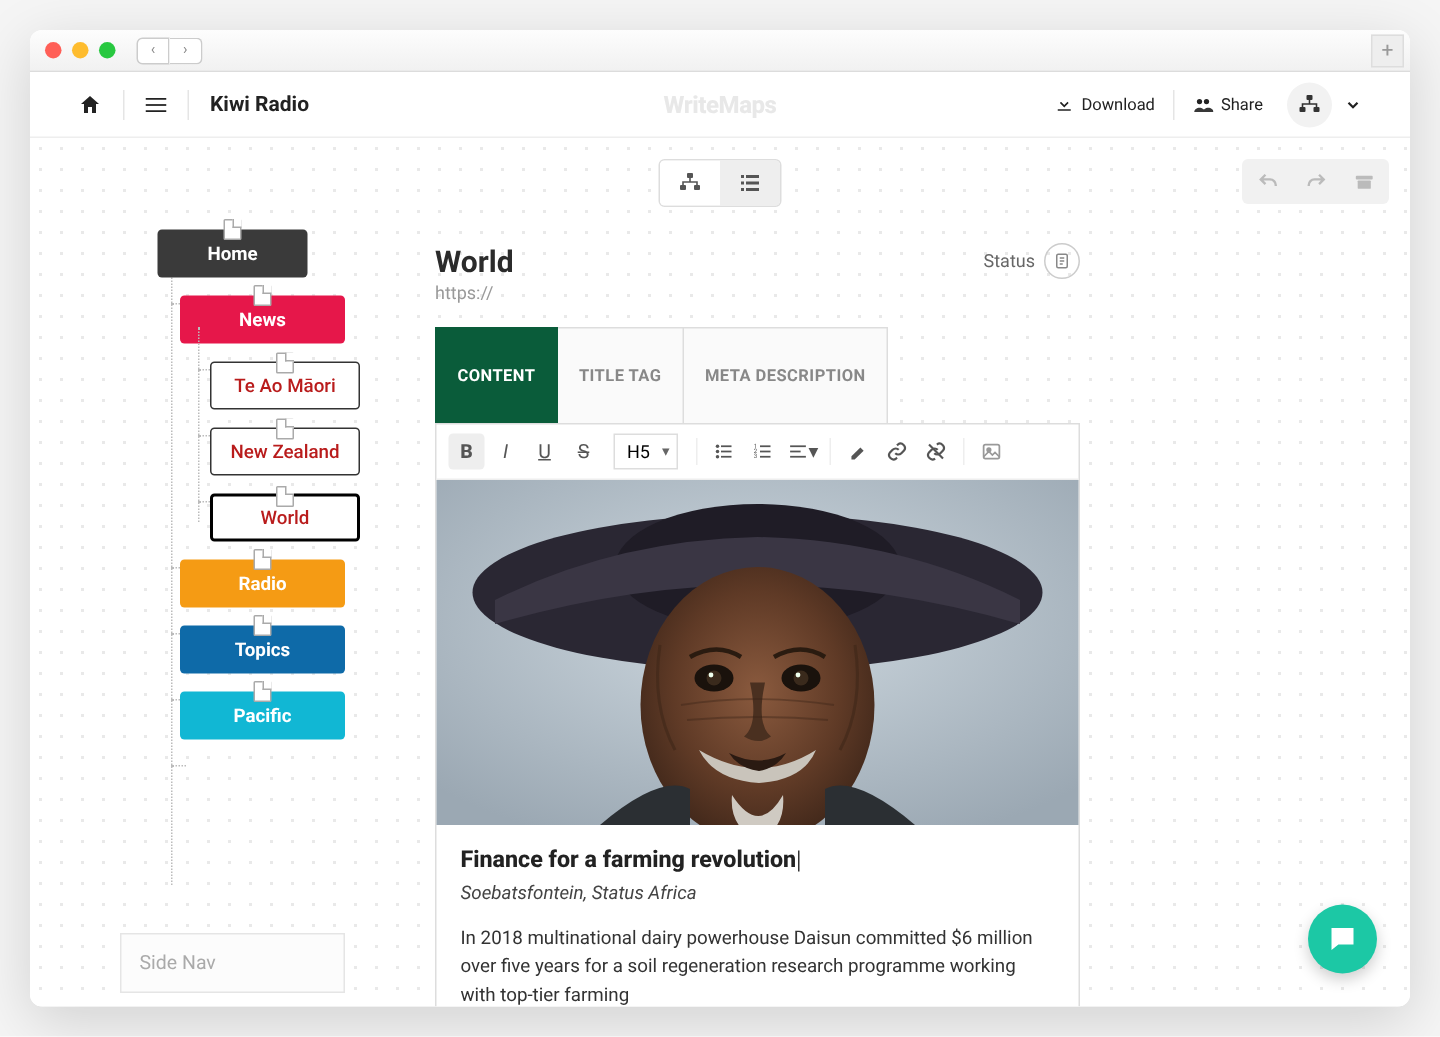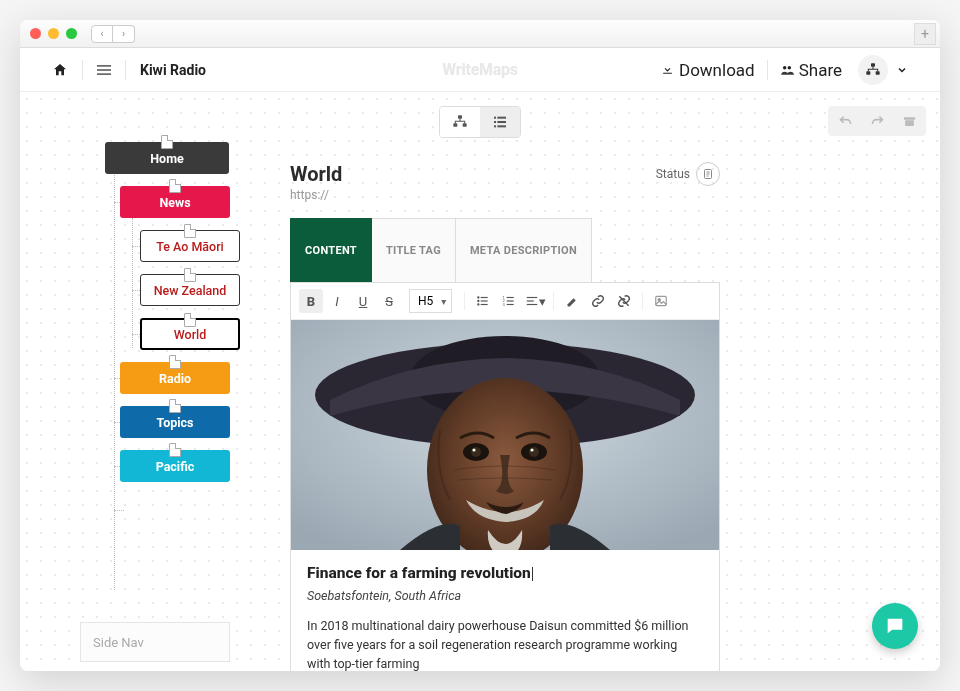--- a/index.html
+++ b/index.html
@@ -14,40 +14,40 @@
 .tl-btn:first-child{border-radius:4px 0 0 4px;} .tl-btn:last-child{border-radius:0 4px 4px 0; border-left:none;}
 .tab-plus { position:absolute; right:4px; top:3px; width:22px; height:22px; background:#eee; border:1px solid #ddd; display:flex; align-items:center; justify-content:center; color:#999; font-size:14px; }
 
 .topbar { height:44px; border-bottom:1px solid #eee; display:flex; align-items:center; padding:0 32px; position:relative; }
 .topbar .left { display:flex; align-items:center; gap:14px; }
 .sep { width:1px; height:20px; background:#e5e5e5; }
 .icon { display:inline-flex; align-items:center; justify-content:center; }
 .site-name { font-weight:700; font-size:14px; color:#222; }
 .brand { position:absolute; left:50%; transform:translateX(-50%); font-weight:800; font-size:16px; color:#e8e8e8; letter-spacing:-0.3px; }
 .topbar .right { margin-left:auto; display:flex; align-items:center; gap:4px; }
-.top-link { display:flex; align-items:center; gap:5px; font-size:17px; color:#222; padding:6px 8px; cursor:pointer; }
+.top-link { display:flex; align-items:center; gap:5px; font-size:11px; color:#222; padding:6px 8px; cursor:pointer; }
 .avatar-circ { width:30px; height:30px; border-radius:50%; background:#f2f2f2; display:flex; align-items:center; justify-content:center; margin-left:4px; }
 .chev { margin-left:4px; color:#333; }
 
 .canvas { flex:1; position:relative; overflow:hidden;
   background-color:#fff;
   background-image: radial-gradient(circle, #e9e9e9 1px, transparent 1px);
   background-size: 14px 14px;
 }
 .view-toggle { position:absolute; top:14px; left:50%; transform:translateX(-50%); display:flex; border:1px solid #ddd; border-radius:4px; overflow:hidden; }
 .view-toggle > div { width:40px; height:30px; display:flex; align-items:center; justify-content:center; background:#fff; }
 .view-toggle > div.active { background:#eee; }
 .right-tools { position:absolute; top:14px; right:14px; display:flex; gap:6px; background:#f1f1f1; padding:4px; border-radius:4px; }
 .right-tools > div { width:26px; height:22px; display:flex; align-items:center; justify-content:center; color:#bbb; border-radius:3px; }
 
 .sitemap { position:absolute; left:60px; top:50px; width:160px; }
 .node { position:relative; height:32px; border-radius:3px; color:#fff; font-weight:700; font-size:12.5px; display:flex; align-items:center; justify-content:center; margin-bottom:12px; cursor:pointer; }
 .node .doc { position:absolute; top:-7px; left:50%; transform:translateX(-50%); width:12px; height:14px; background:#fff; border:1px solid #aaa; border-radius:1px; }
 .node .doc::after { content:""; position:absolute; right:-1px; top:-1px; width:5px; height:5px; background:#fff; border-left:1px solid #aaa; border-bottom:1px solid #aaa; }
-.node-home { background:#3a3a3a; width:124px; margin-left:25px; }
+.node-home { background:#3a3a3a; width:100px; margin-left:25px;margin-top:11px; }
 .node-l1 { width:110px; margin-left:40px; }
 .node-l2 { width:100px; margin-left:60px; background:#fff; color:#b91c1c; border:1px solid #333; font-weight:500; }
 .node-l2.active { border:2px solid #000; }
 .c-red{background:#e6174a;} .c-orange{background:#f59b14;} .c-green{background:#9ccb3b;} .c-blue{background:#0e6aa8;} .c-cyan{background:#11b7d4;}
 .conn { position:absolute; border-left:1px dotted #bbb; }
 .conn-h { position:absolute; border-top:1px dotted #bbb; }
 .sidenav-box { position:absolute; left:60px; top:530px; width:150px; height:40px; border:1px solid #e5e5e5; background:#fcfcfc; display:flex; align-items:center; padding:0 12px; color:#aaa; font-size:13px; }
 
 .editor { position:absolute; left:270px; top:70px; width:430px; }
 .ed-head { display:flex; align-items:flex-start; justify-content:space-between; }
@@ -358,21 +358,21 @@
             <path d="M280 110 q6 40 -10 70" stroke="#3a2416" stroke-width="2" fill="none" opacity="0.5"></path>
             <path d="M164 150 q50 -8 102 0" stroke="#3a2416" stroke-width="1.2" fill="none" opacity="0.4"></path>
             <path d="M168 160 q46 -4 94 0" stroke="#3a2416" stroke-width="1.2" fill="none" opacity="0.4"></path>
             <path d="M110 230 q40 -34 60 -24 l0 24z" fill="#2b2f33"></path>
             <path d="M320 230 q-40 -34 -60 -24 l0 24z" fill="#2b2f33"></path>
           </svg>
         </div>
 
         <div class="ed-body">
           <div class="ed-h">Finance for a farming revolution</div>
-          <div class="ed-sub">Soebatsfontein, South Africa</div>
+          <div class="ed-sub">Soebatsfontein, Status Africa</div>
           <div class="ed-p">In 2018 multinational dairy powerhouse Daisun committed $6 million over five years for a soil regeneration research programme working with top-tier farming</div>
         </div>
       </div>
     </div>
 
     <div class="chat-fab">
       <svg width="22" height="22" viewBox="0 0 24 24" fill="#fff">
           <path d="M4 4h16v12H9l-5 4V4z"></path>
         </svg>
     </div>

